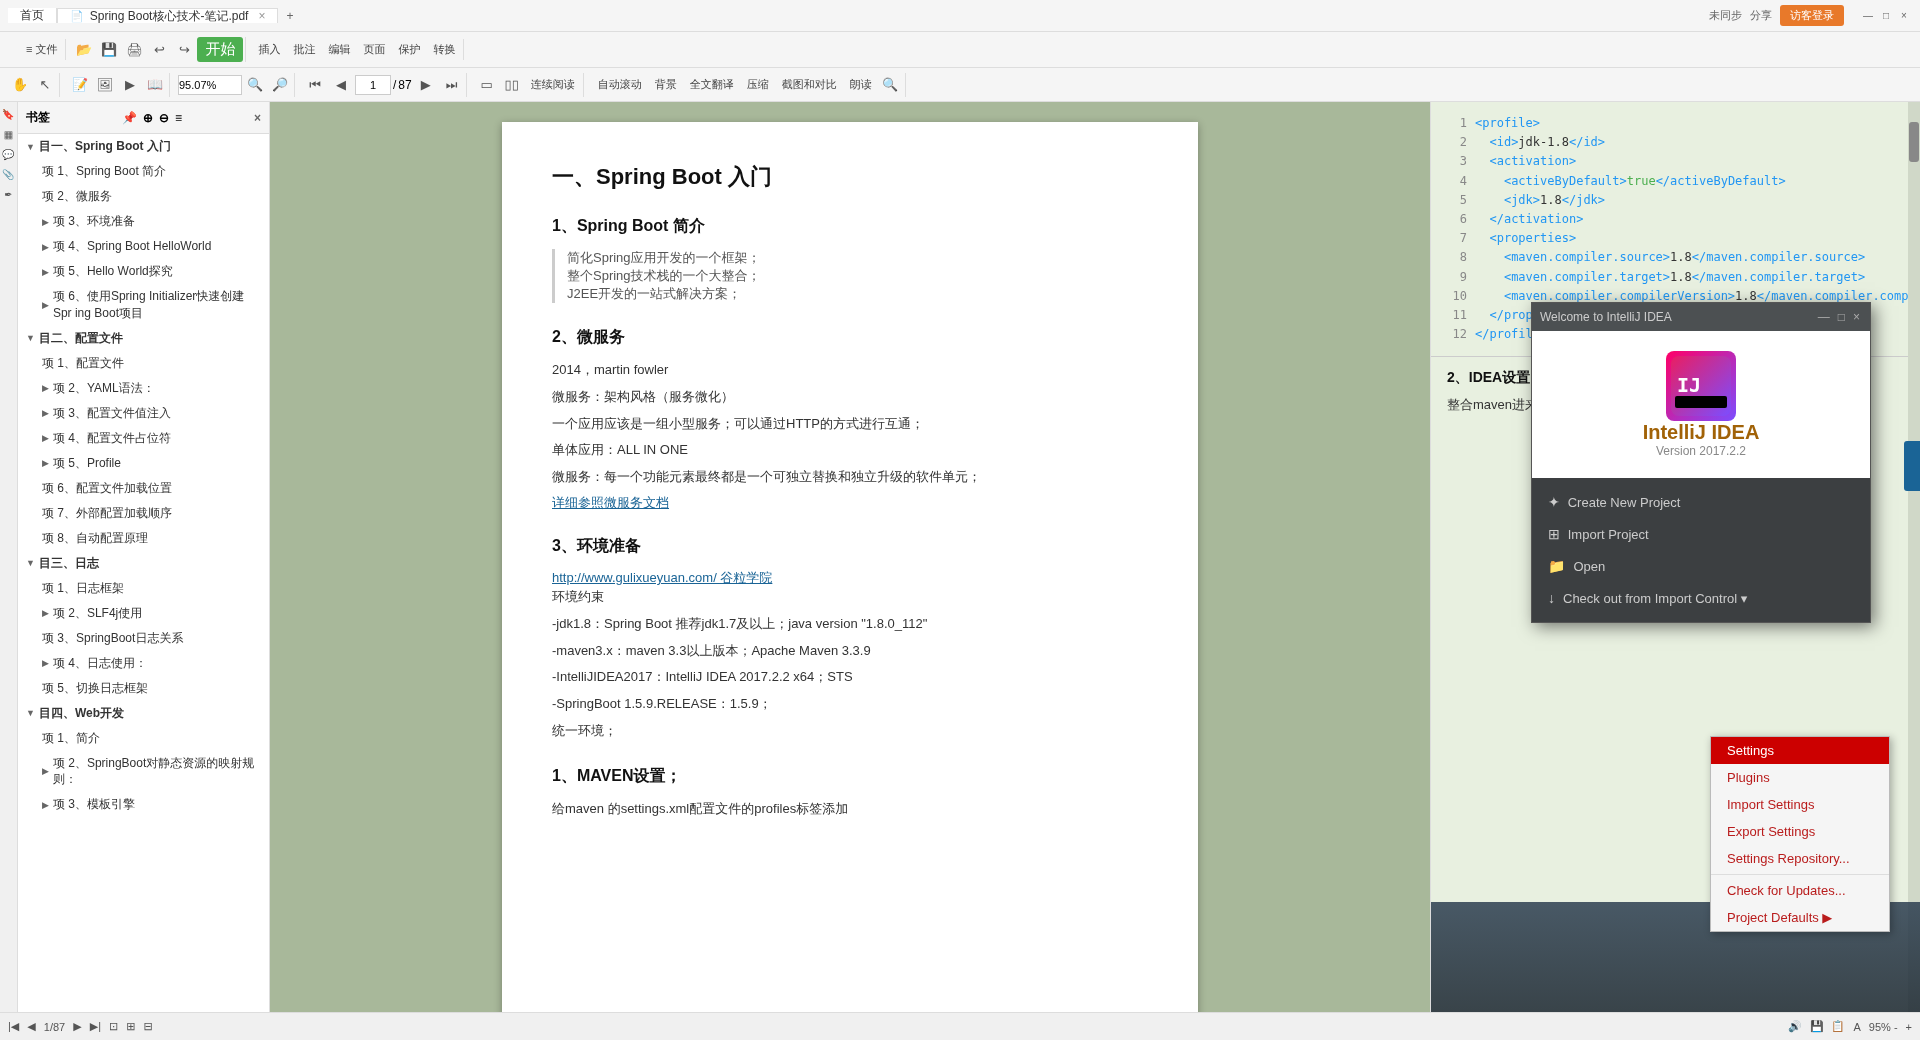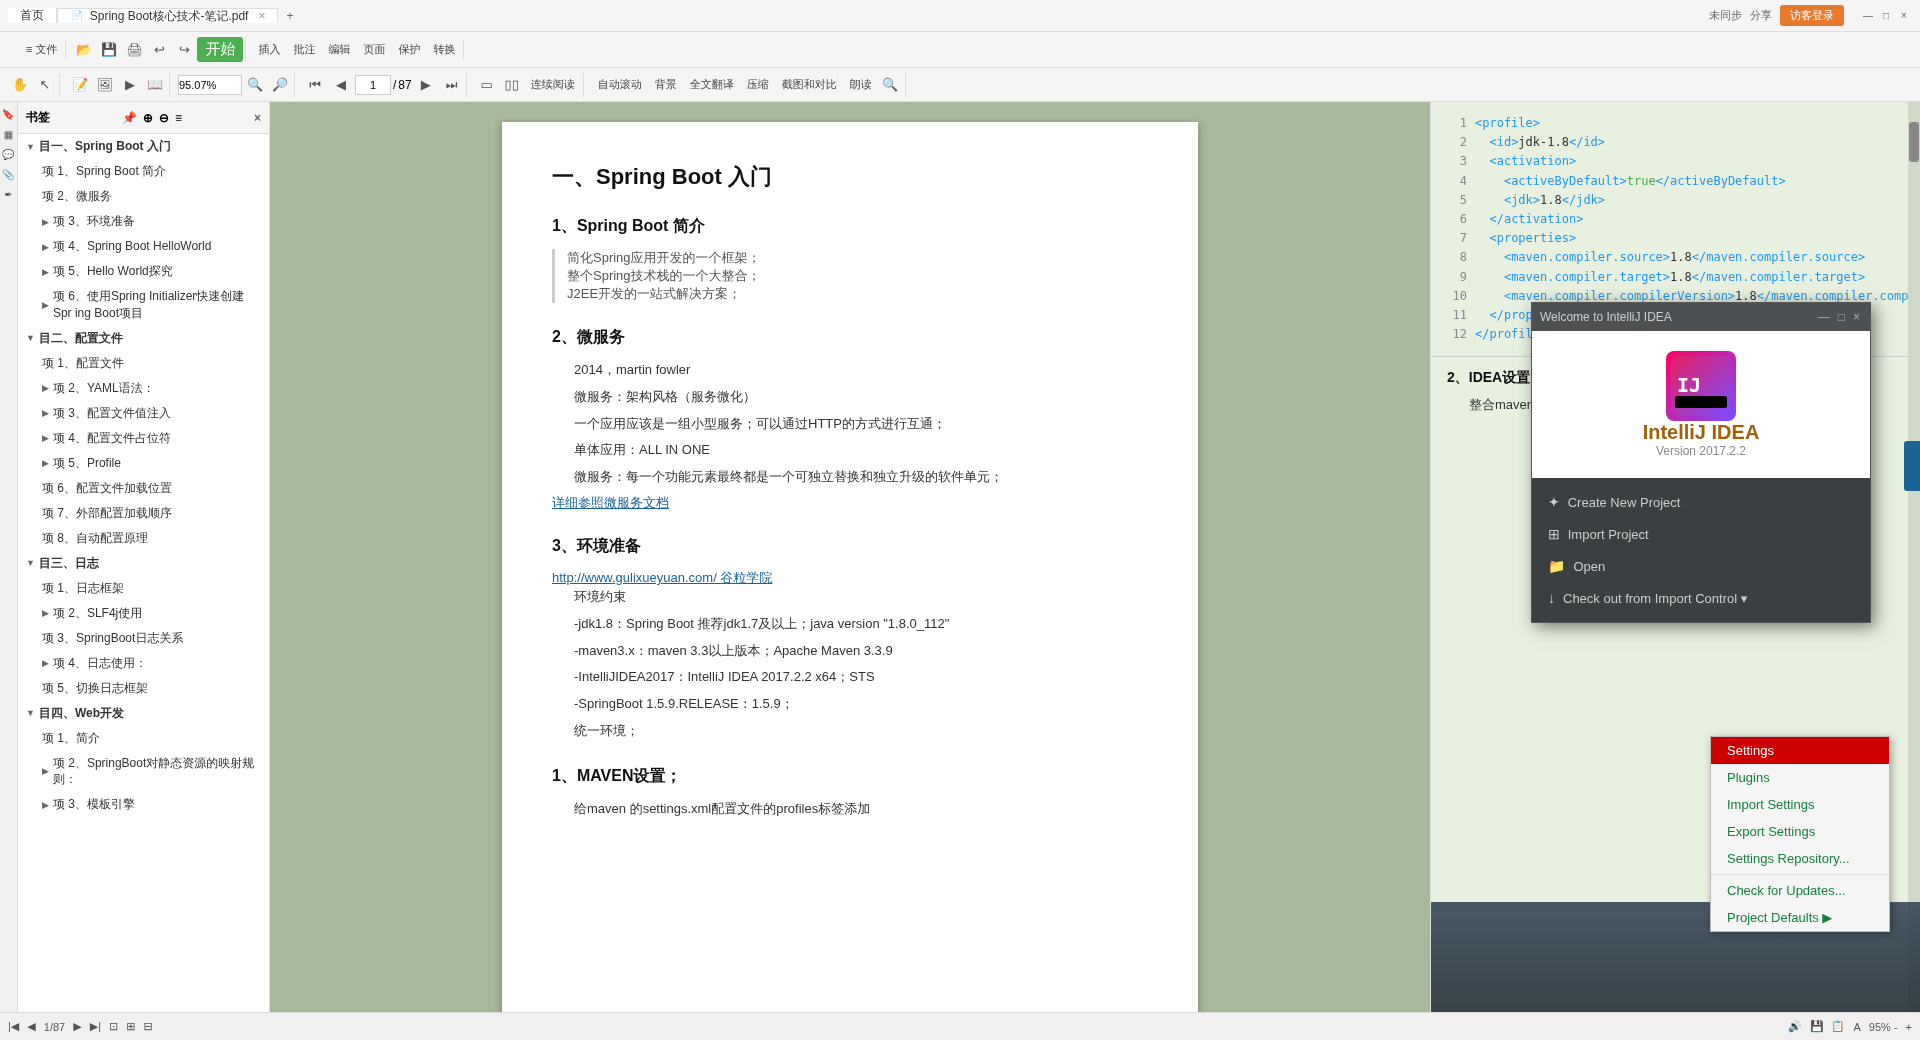--- a/index.html
+++ b/index.html
@@ -241,21 +241,21 @@
       width: 696px;
       min-height: 900px;
       padding: 40px 50px;
       box-shadow: 0 2px 8px rgba(0,0,0,0.3);
       font-family: 'Microsoft YaHei', Arial, sans-serif;
       position: relative;
     }
     .pdf-h1 { font-size: 22px; font-weight: bold; margin-bottom: 20px; color: #111; }
     .pdf-h2 { font-size: 16px; font-weight: bold; margin-bottom: 12px; color: #111; }
     .pdf-h3 { font-size: 14px; font-weight: bold; margin-bottom: 8px; color: #111; }
-    .pdf-p { font-size: 13px; margin-bottom: 6px; color: #333; line-height: 1.6; margin-left: 22px; }
+    .pdf-p { font-size: 13px; margin-bottom: 6px; color: #333; line-height: 1.6; }
     .pdf-link { color: #1a6496; text-decoration: underline; font-size: 13px; }
     .pdf-quote {
       border-left: 3px solid #ccc;
       padding-left: 12px;
       margin: 8px 0;
       color: #555;
       font-size: 13px;
     }
     .pdf-section { margin-bottom: 24px; }
 
@@ -361,21 +361,21 @@
       background: #f5f5f5;
       border: 1px solid #bbb;
       box-shadow: 2px 2px 8px rgba(0,0,0,0.3);
       z-index: 200;
       min-width: 180px;
       font-size: 13px;
     }
     .ctx-item {
       padding: 6px 16px;
       cursor: pointer;
-      color: #15803d;
+      color: #b91c1c;
     }
     .ctx-item.highlighted {
       background: #cc0000;
       color: white;
     }
     .ctx-divider { border-top: 1px solid #ddd; margin: 2px 0; }
 
     
     .status-bar {
       height: 28px;

